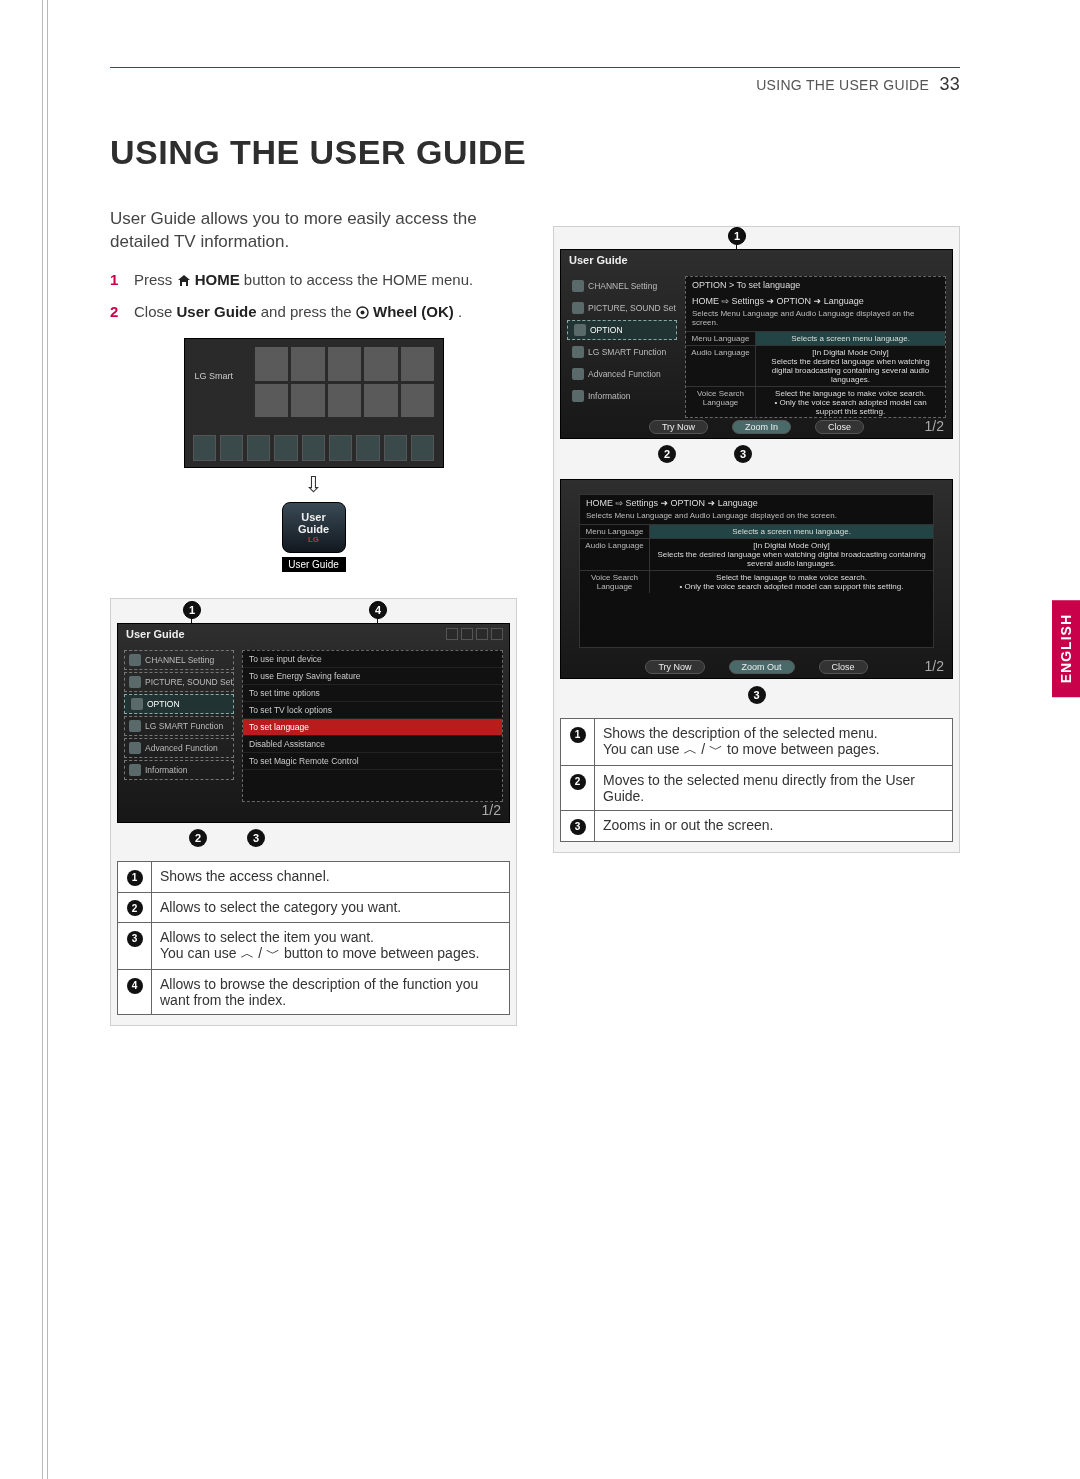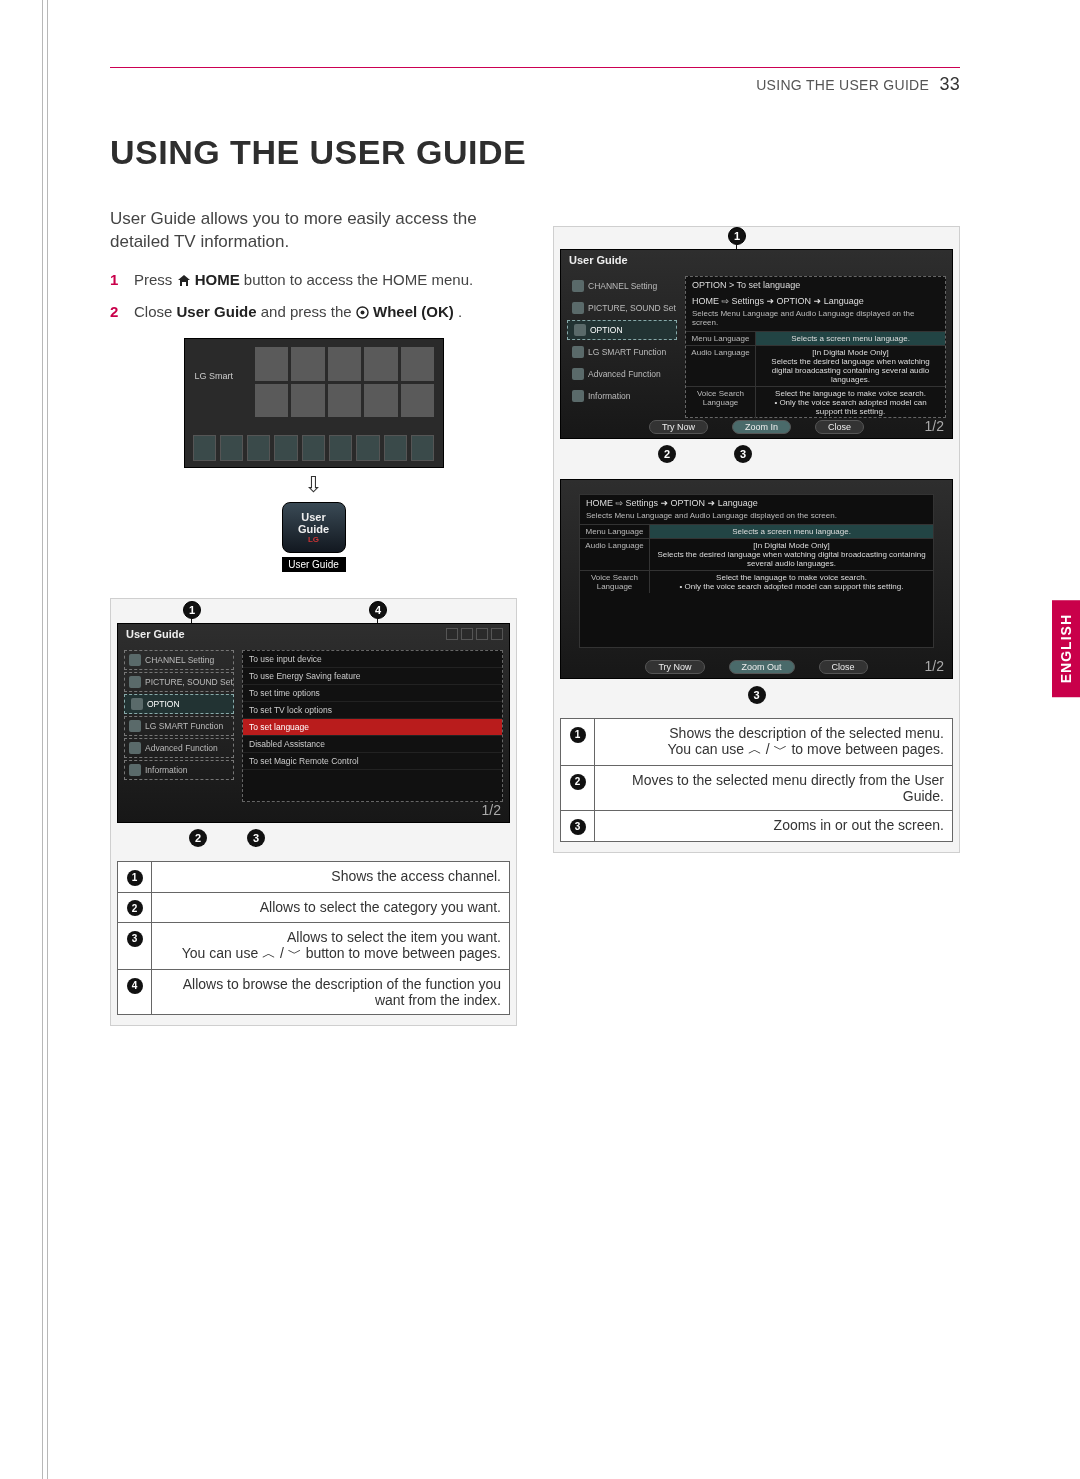--- a/index.html
+++ b/index.html
@@ -119,21 +119,21 @@
     width:18px;height:18px;border-radius:50%;
     background:#111;color:#fff;font-size:11px;font-weight:700;
     display:inline-flex;align-items:center;justify-content:center;
   }
 
   
   table.desc {
     width:100%; border-collapse:collapse; margin-top:14px; font-size:14px;
     color:#333; background:#fff;
   }
-  table.desc td { border:1px solid #666; padding:6px 8px; vertical-align:top;text-align:right; }
+  table.desc td { border:1px solid #666; padding:6px 8px; vertical-align:top; }
   table.desc td.nc { width:34px; text-align:center; }
   table.desc td.nc .anno-inline { width:16px;height:16px;font-size:10px; }
 
   
   .langtable { font-size:8px; color:#ccc;text-align:center; }
   .langtable .r { display:flex; border-top:1px solid #333; }
   .langtable .r .k { width:70px; padding:2px 4px; color:#bbb; border-right:1px solid #333;}
   .langtable .r .v { flex:1; padding:2px 4px; color:#ddd; }
   .langtable .r.hi .v { background:#244; }
   .btnbar { position:absolute; left:0; right:0; bottom:4px; display:flex; justify-content:center; gap:24px; }

